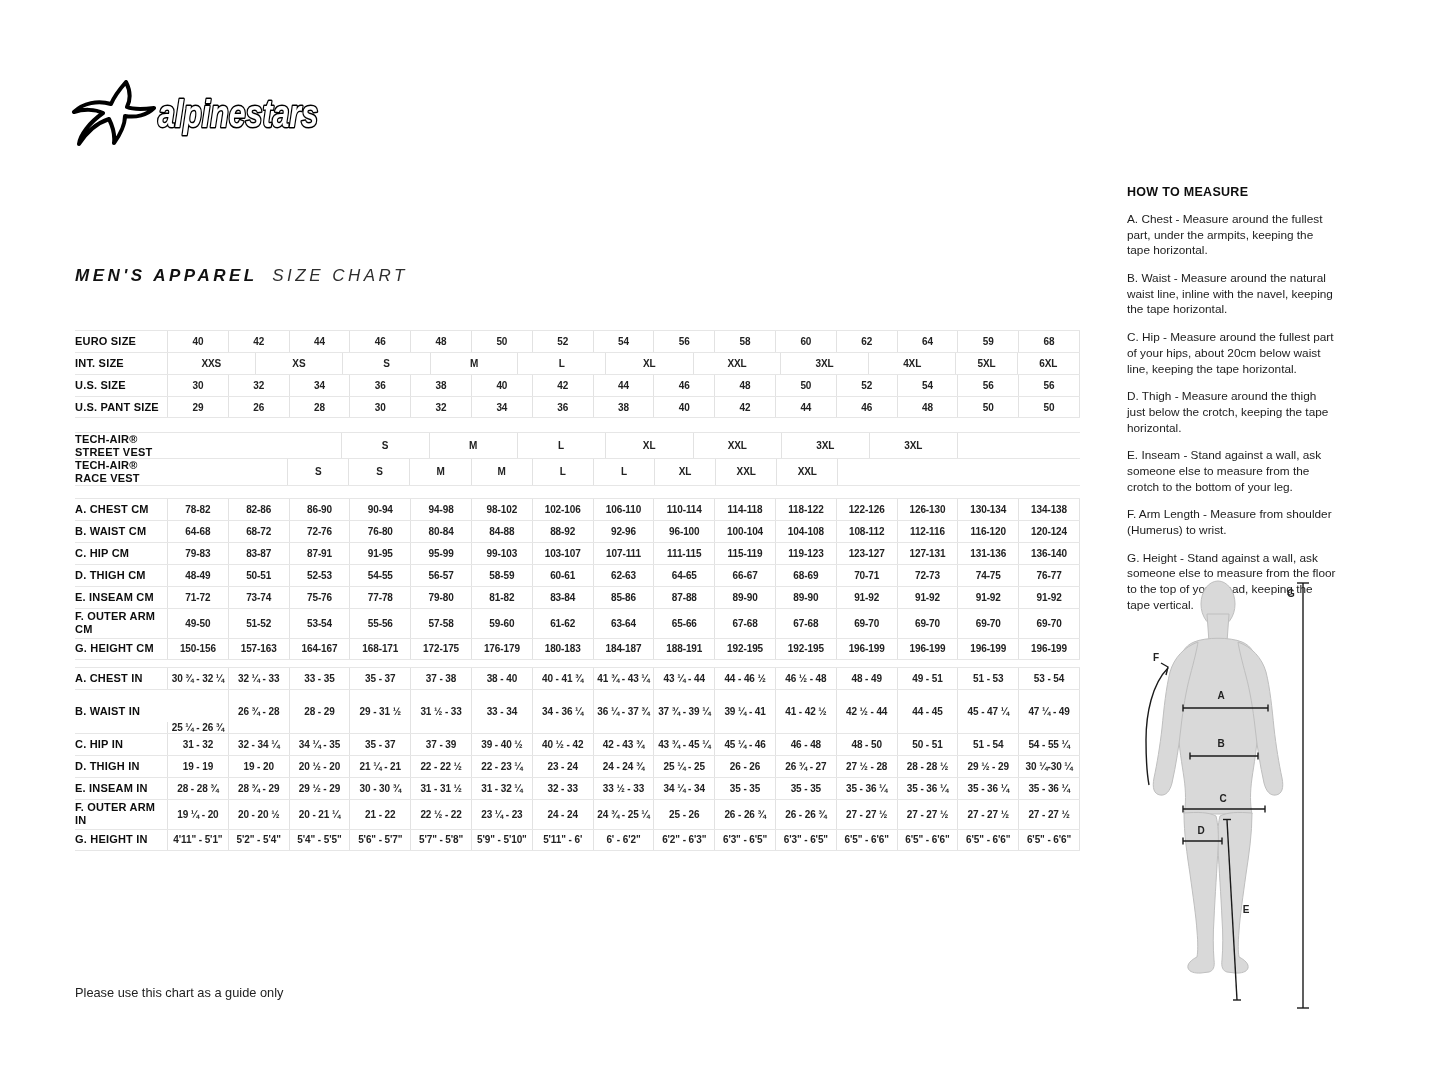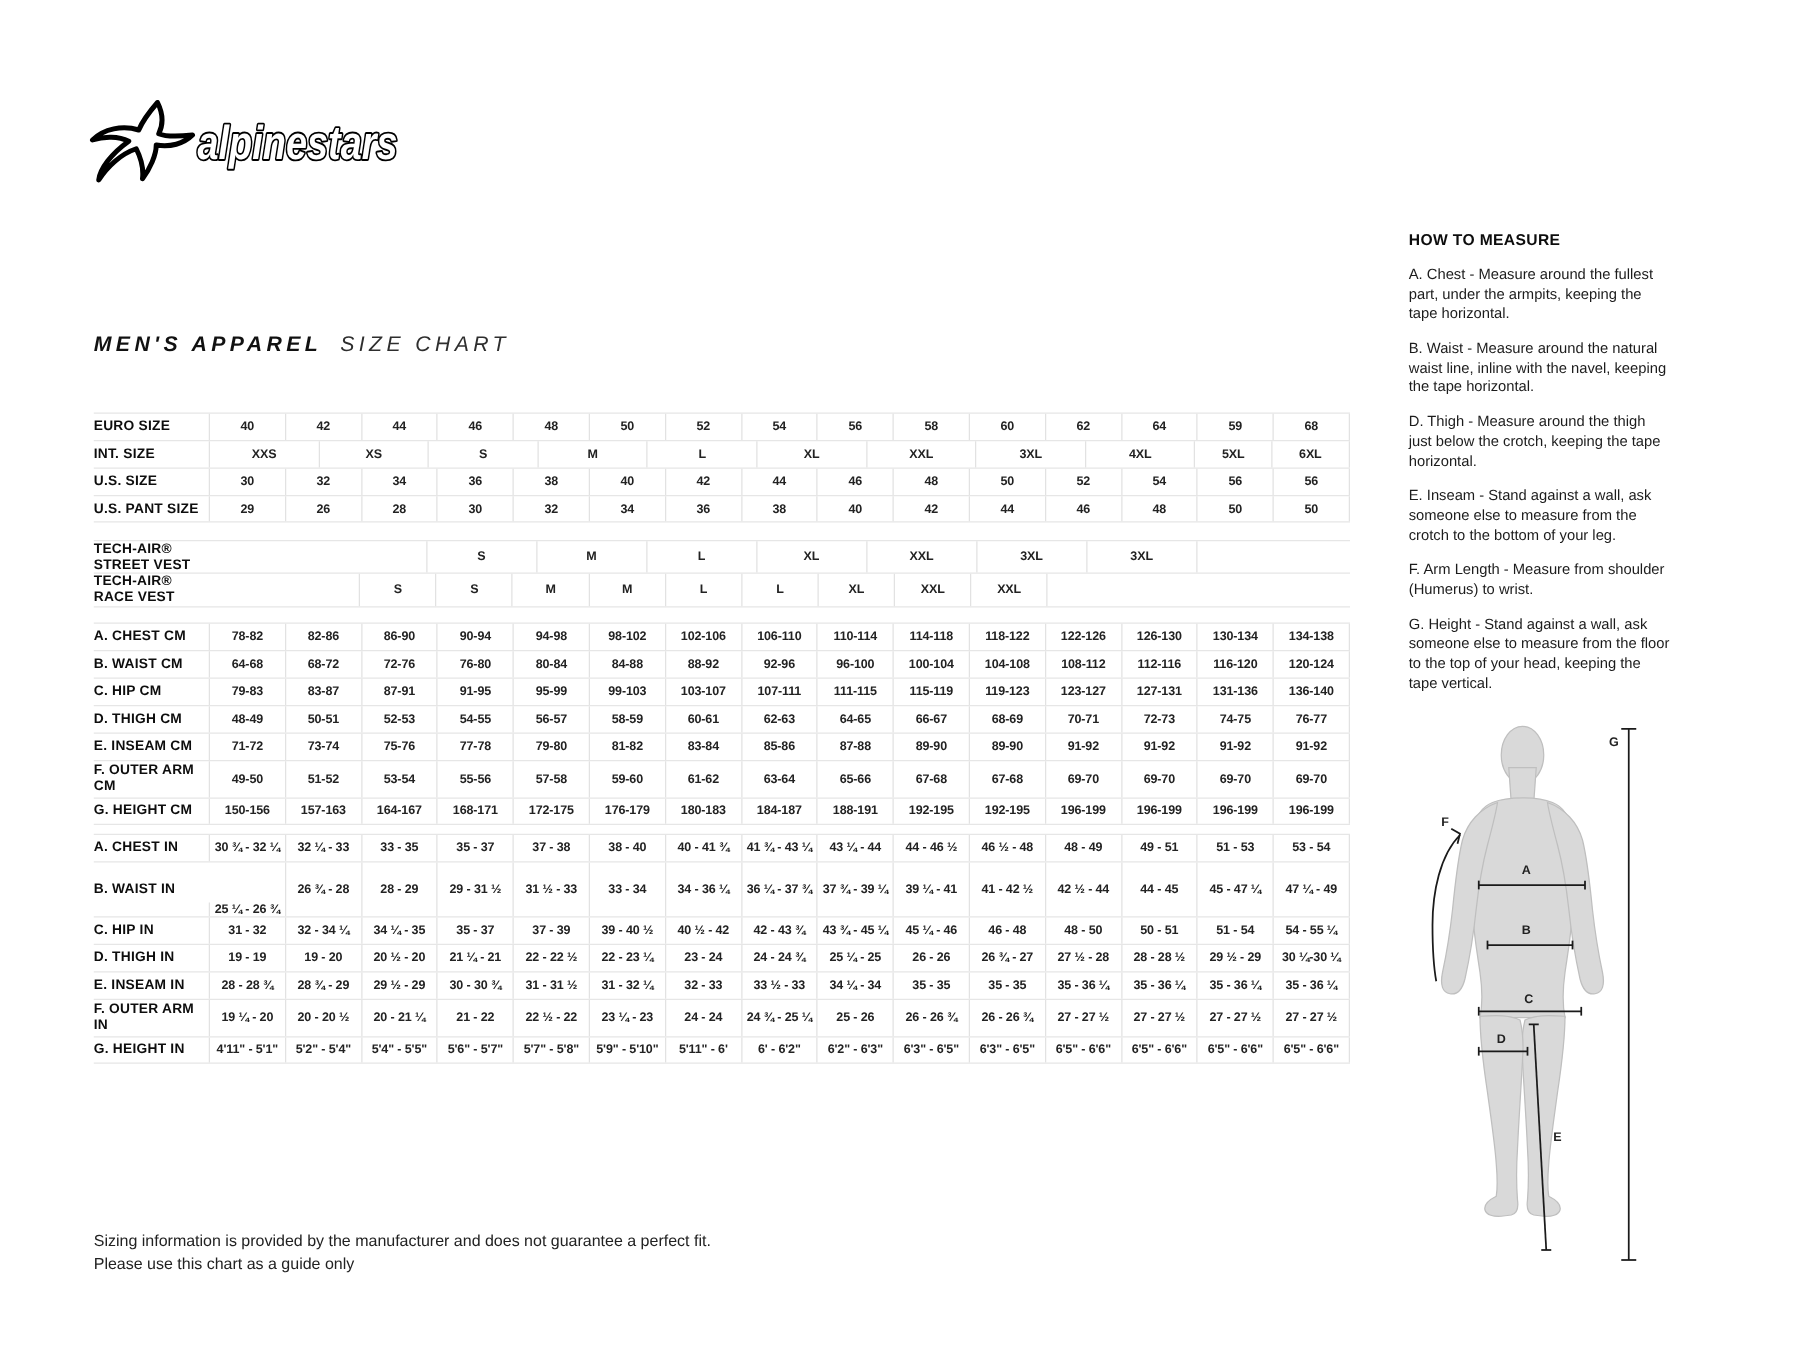--- a/index.html
+++ b/index.html
@@ -462,20 +462,21 @@
           </div>
         </div>
       </div>
     </div>
 
   <div class="measure-panel">
     <div class="measure-title">HOW TO MEASURE</div>
     <div id="measure-list">
         <p class="measure-item">A. Chest - Measure around the fullest part, under the armpits, keeping the tape horizontal.</p>
         <p class="measure-item">B. Waist - Measure around the natural waist line, inline with the navel, keeping the tape horizontal.</p>
+        <p class="measure-item">C. Hip - Measure around the fullest part of your hips, about 20cm below waist line, keeping the tape horizontal.</p>
         <p class="measure-item">D. Thigh - Measure around the thigh just below the crotch, keeping the tape horizontal.</p>
         <p class="measure-item">E. Inseam - Stand against a wall, ask someone else to measure from the crotch to the bottom of your leg.</p>
         <p class="measure-item">F. Arm Length - Measure from shoulder (Humerus) to wrist.</p>
         <p class="measure-item">G. Height - Stand against a wall, ask someone else to measure from the floor to the top of your head, keeping the tape vertical.</p>
       </div>
   </div>
 
   <svg class="figure" viewBox="0 0 305 465">
     <g fill="#d9d9d9" stroke="#bfbfbf" stroke-width="1">
       <ellipse cx="78" cy="38" rx="17" ry="23"></ellipse>
@@ -520,17 +521,16 @@
       <text class="fig-letter" x="81" y="181" text-anchor="middle">B</text>
       <text class="fig-letter" x="83" y="236" text-anchor="middle">C</text>
       <text class="fig-letter" x="61" y="268" text-anchor="middle">D</text>
       <text class="fig-letter" x="106" y="347" text-anchor="middle">E</text>
       <text class="fig-letter" x="16" y="95" text-anchor="middle">F</text>
       <text class="fig-letter" x="151" y="31" text-anchor="middle">G</text>
     </g>
   </svg>
 
   <div class="footer">
-    <div>Sizing information is provided by the manufacturer and does not guarantee a perfect fit.</div>
     <div>Please use this chart as a guide only</div>
   </div>
 
 </div>
 
 </body></html>

